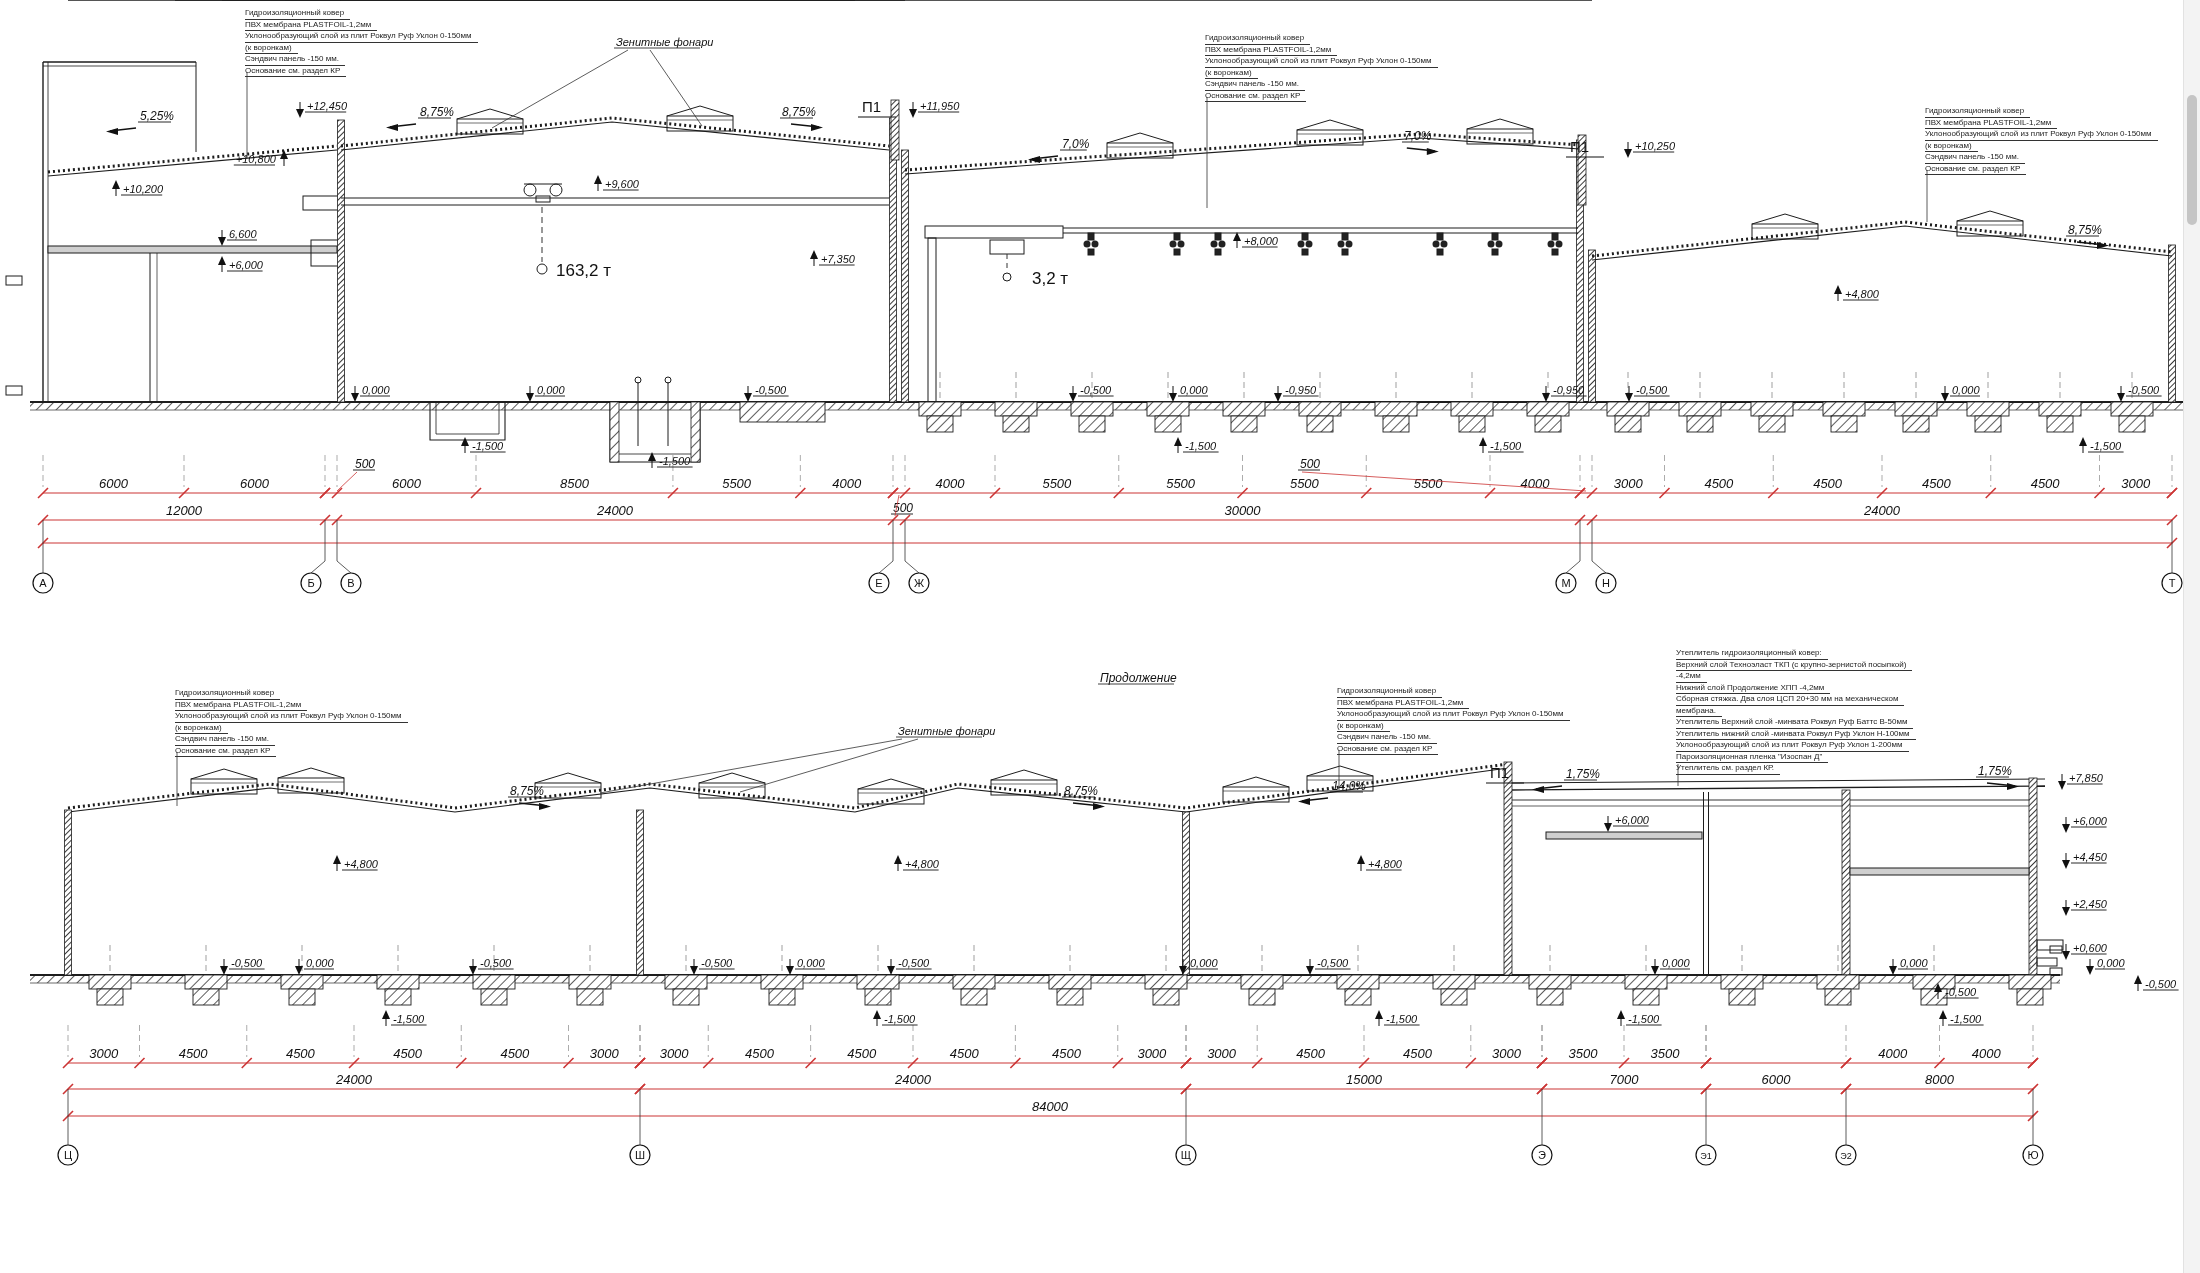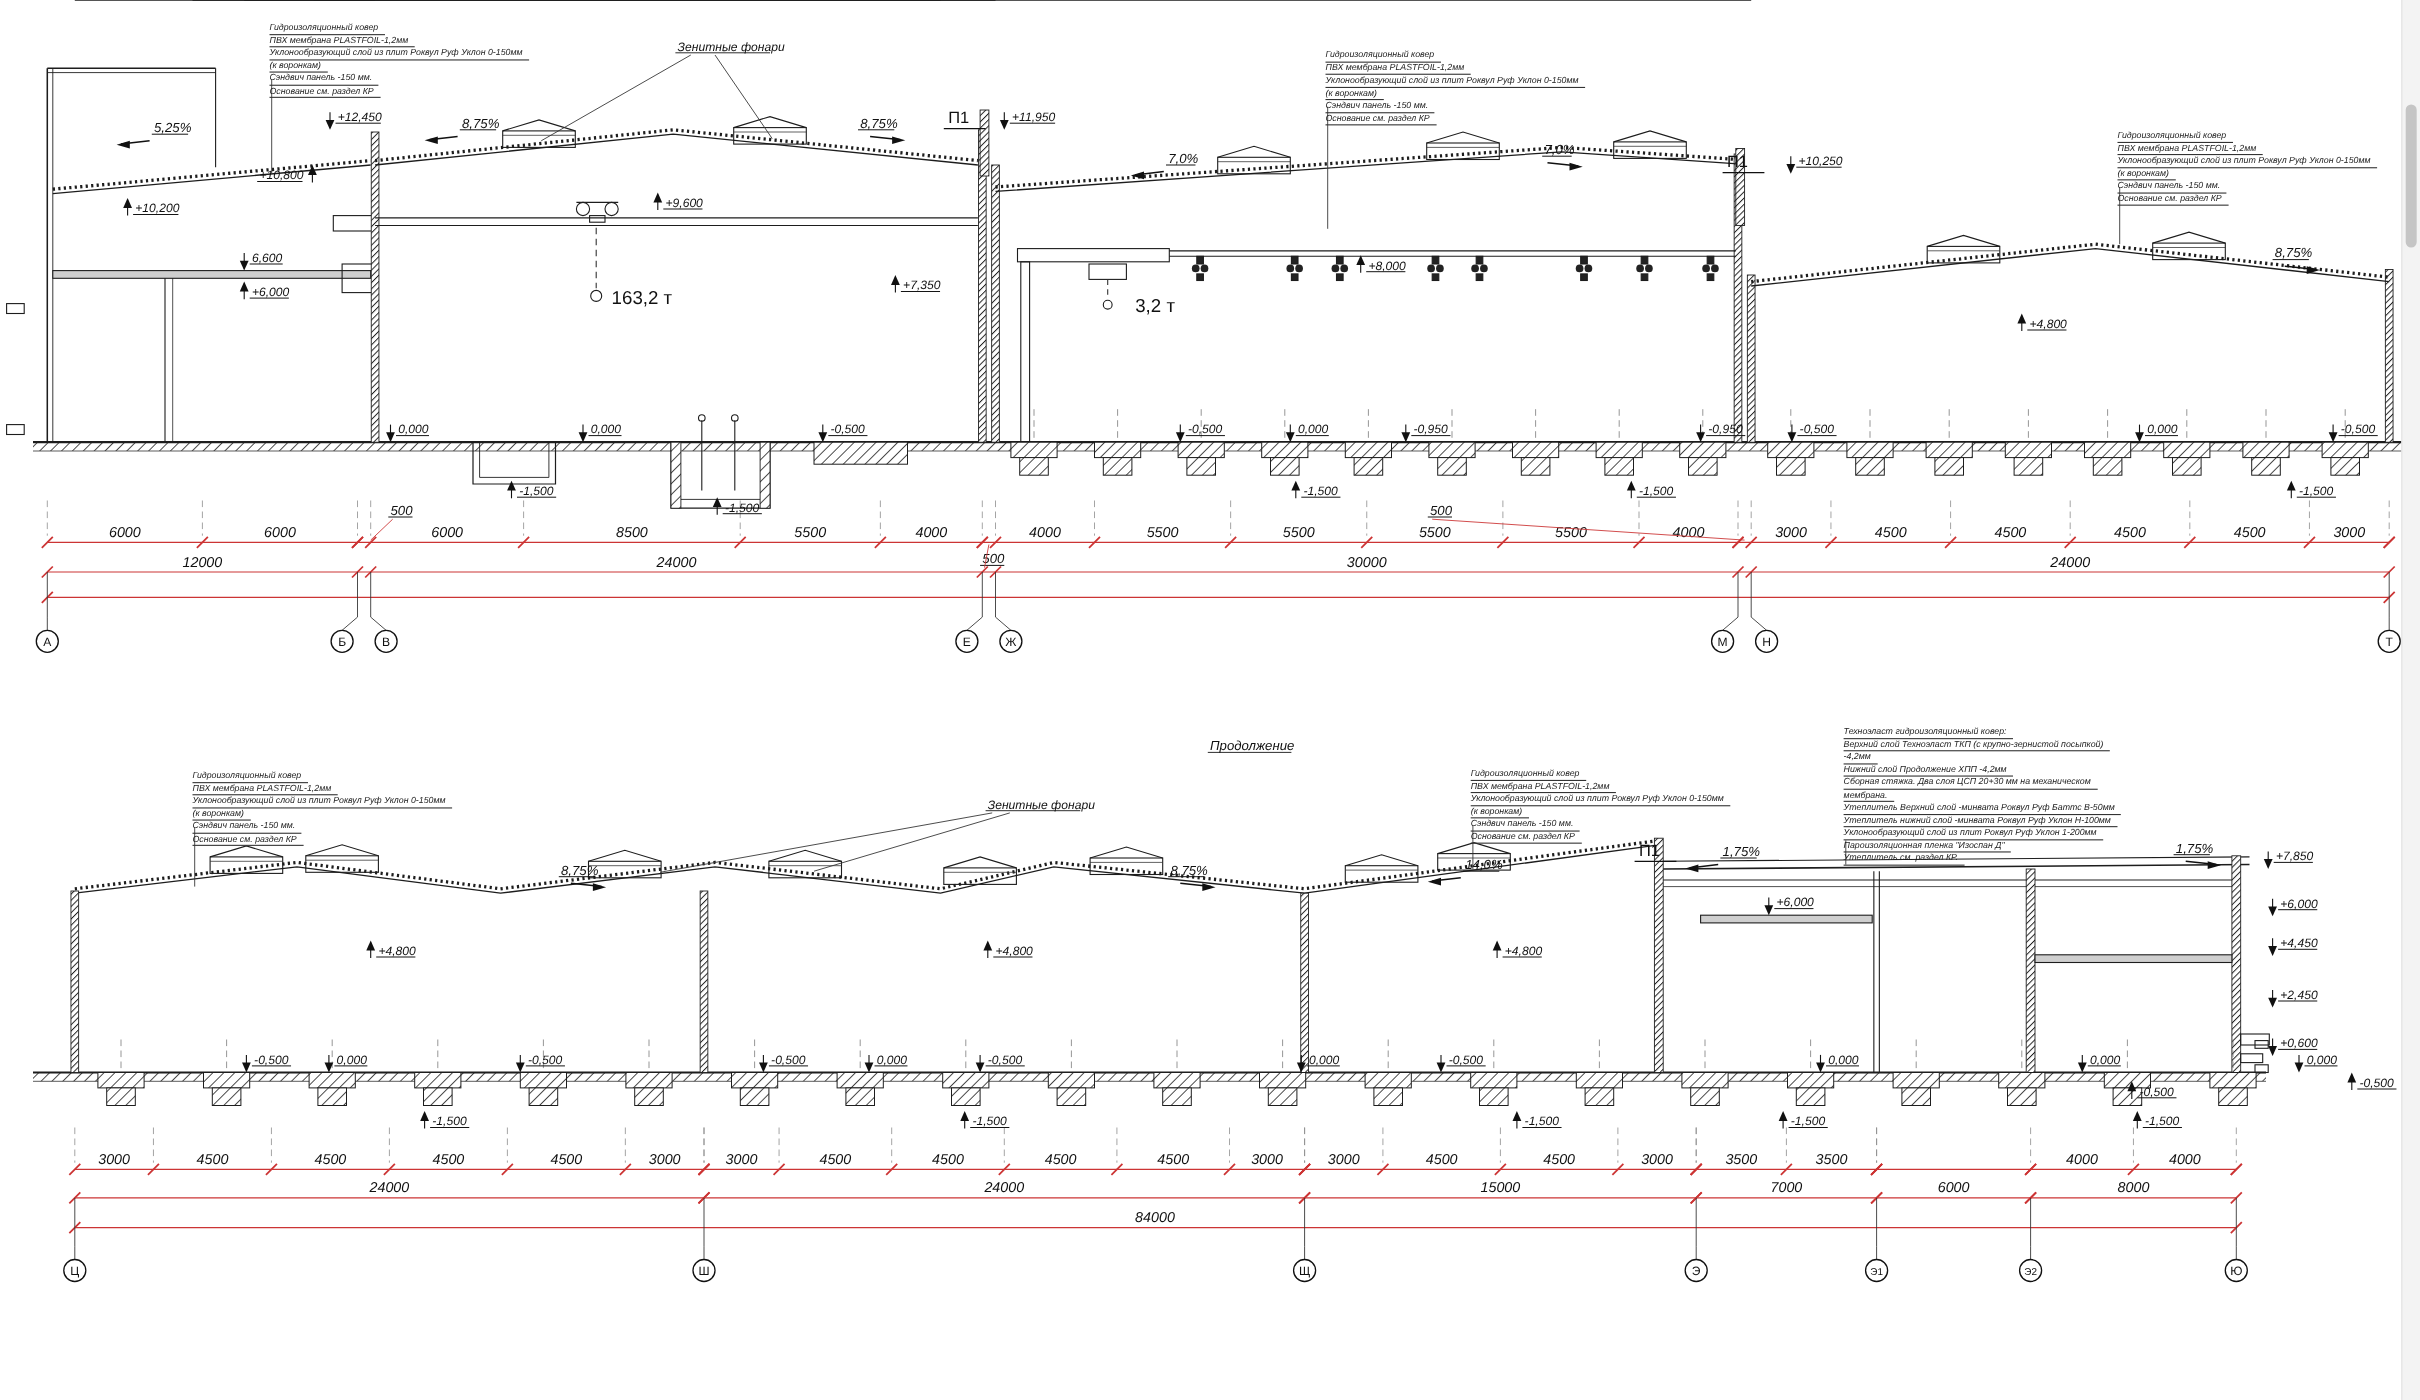--- a/index.html
+++ b/index.html
@@ -1,19 +1,19 @@
 <!DOCTYPE html>
 <html><head>
 <meta charset="utf-8">
 <style>
   html,body{margin:0;padding:0;background:#fff;}
   #canvas{position:relative;width:2200px;height:1273px;background:#ffffff;overflow:hidden;
           font-family:"Liberation Sans",sans-serif;}
   svg text{font-family:"Liberation Sans",sans-serif;}
-  .ann-box{position:absolute;color:#1d1d1d;font-size:8px;line-height:10.5px;font-style:italic;margin-top:12px;}
+  .ann-box{position:absolute;color:#1d1d1d;font-size:8px;line-height:10.5px;}
   .ann-line{border-bottom:0.9px solid #333;width:max-content;padding-right:6px;white-space:nowrap;}
   .scroll-track{position:absolute;right:0;top:0;width:16px;height:1273px;background:#f3f3f3;border-left:1px solid #e2e2e2;}
   .scroll-thumb{position:absolute;right:3px;top:95px;width:10px;height:130px;background:#c5c5c5;border-radius:5px;}
 </style>
 </head>
 <body>
 
 <div id="canvas">
   <svg id="dwg" width="2200" height="1273" viewBox="0 0 2200 1273">
     <defs>
@@ -878,21 +878,21 @@
       </div>
       <div class="ann-box" style="left: 1337px; top: 686px;">
         <div class="ann-line">Гидроизоляционный ковер</div>
         <div class="ann-line">ПВХ мембрана PLASTFOIL-1,2мм</div>
         <div class="ann-line">Уклонообразующий слой из плит Роквул Руф Уклон 0-150мм</div>
         <div class="ann-line">(к воронкам)</div>
         <div class="ann-line">Сэндвич панель -150 мм.</div>
         <div class="ann-line">Основание см. раздел КР</div>
       </div>
       <div class="ann-box" style="left: 1676px; top: 648px;">
-        <div class="ann-line">Техноэласт гидроизоляционный ковер:</div>
+        <div class="ann-line">Утеплитель гидроизоляционный ковер:</div>
         <div class="ann-line">Верхний слой Техноэласт ТКП (с крупно-зернистой посыпкой)</div>
         <div class="ann-line">-4,2мм</div>
         <div class="ann-line">Нижний слой Продолжение ХПП -4,2мм</div>
         <div class="ann-line">Сборная стяжка. Два слоя ЦСП 20+30 мм на механическом</div>
         <div class="ann-line">мембрана.</div>
         <div class="ann-line">Утеплитель Верхний слой -минвата Роквул Руф Баттс В-50мм</div>
         <div class="ann-line">Утеплитель нижний слой -минвата Роквул Руф Уклон Н-100мм</div>
         <div class="ann-line">Уклонообразующий слой из плит Роквул Руф Уклон 1-200мм</div>
         <div class="ann-line">Пароизоляционная пленка "Изоспан Д"</div>
         <div class="ann-line">Утеплитель см. раздел КР.</div>

